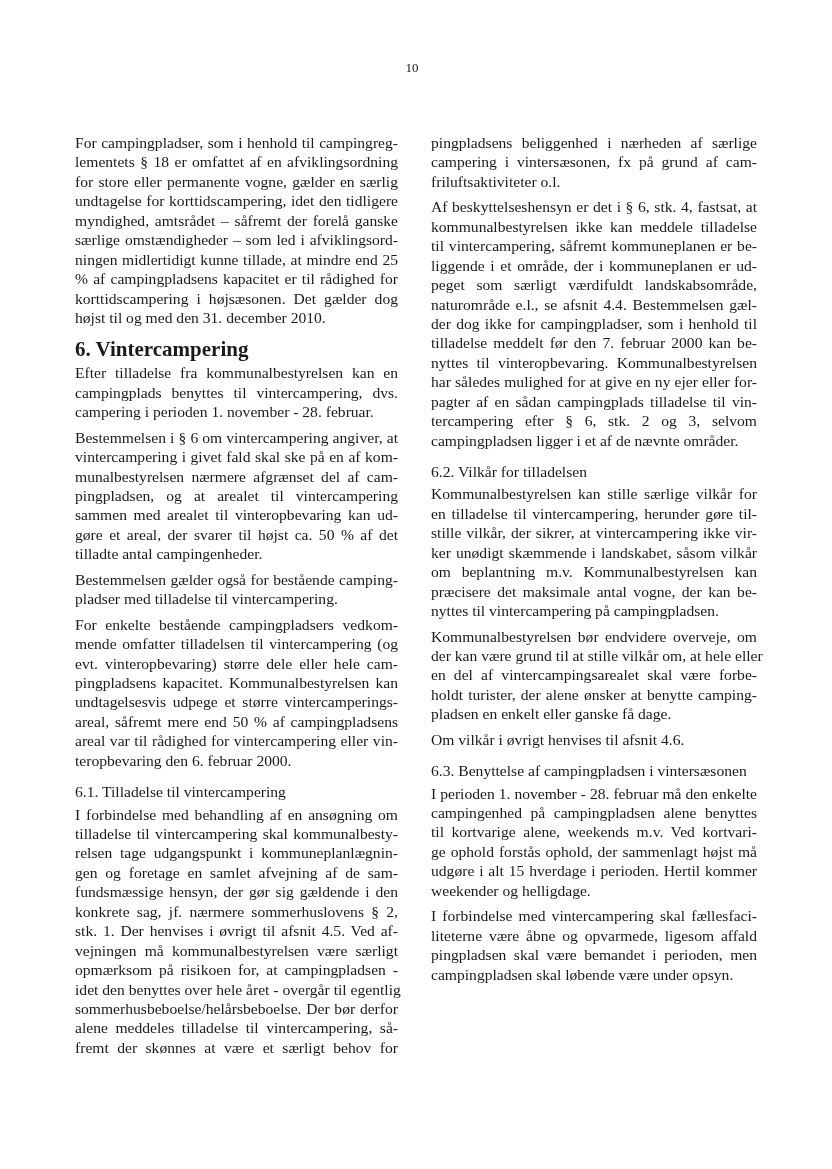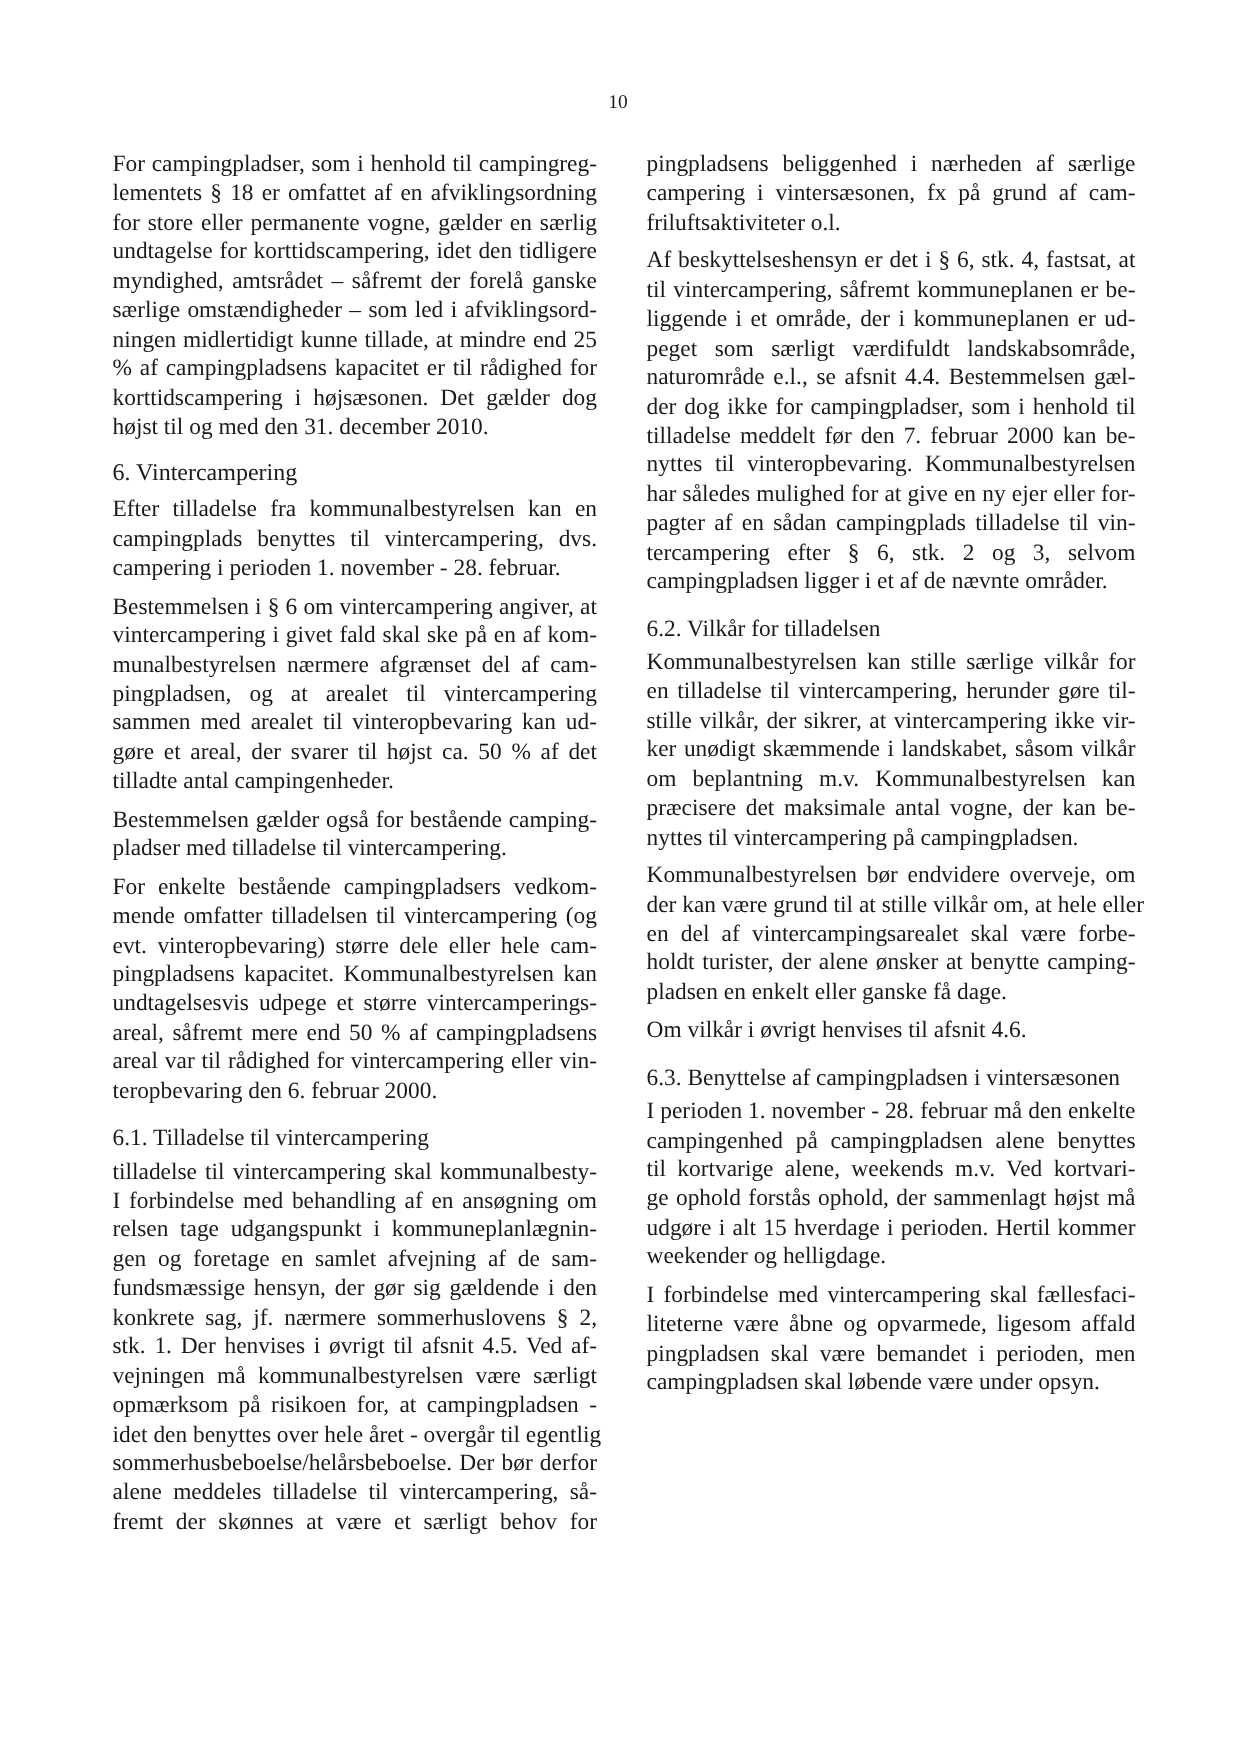--- a/index.html
+++ b/index.html
@@ -13,38 +13,38 @@
   }
   .page-number {
     position: absolute;
     top: 60px; left: 0; width: 824px;
     text-align: center;
     font-size: 13px;
     line-height: 16px;
   }
   .column {
     position: absolute;
-    top: 100px;
+    top: 133px;
   }
   .col-left { left: 75px; width: 323px; }
   .col-right { left: 431px; width: 326px; }
   .para { margin: 0 0 6px 0; }
   .line {
     display: block;
     font-size: 15.6px;
     line-height: 19.45px;
     height: 19.45px;
     white-space: nowrap;
     text-align: justify;
     text-align-last: justify;
   }
   .line.last { text-align-last: left; }
   .heading {
-    font-size: 16px;
-    font-weight: normal;
+    font-size: 21px;
+    font-weight: bold;
     line-height: 20px;
     margin: 12px 0 4px 0;
   }
   .subheading {
     font-size: 15.6px;
     line-height: 19.45px;
     margin: 12px 0 3px 0;
   }
 </style>
 </head>
@@ -89,22 +89,22 @@
       <span class="line">mende omfatter tilladelsen til vintercampering (og</span>
       <span class="line">evt. vinteropbevaring) større dele eller hele cam-</span>
       <span class="line">pingpladsens kapacitet. Kommunalbestyrelsen kan</span>
       <span class="line">undtagelsesvis udpege et større vintercamperings-</span>
       <span class="line">areal, såfremt mere end 50 % af campingpladsens</span>
       <span class="line">areal var til rådighed for vintercampering eller vin-</span>
       <span class="line last">teropbevaring den 6. februar 2000.</span>
     </div>
     <div class="subheading">6.1. Tilladelse til vintercampering</div>
     <div class="para">
+      <span class="line">I forbindelse med behandling af en ansøgning om</span>
       <span class="line">tilladelse til vintercampering skal kommunalbesty-</span>
-      <span class="line">I forbindelse med behandling af en ansøgning om</span>
       <span class="line">relsen tage udgangspunkt i kommuneplanlægnin-</span>
       <span class="line">gen og foretage en samlet afvejning af de sam-</span>
       <span class="line">fundsmæssige hensyn, der gør sig gældende i den</span>
       <span class="line">konkrete sag, jf. nærmere sommerhuslovens § 2,</span>
       <span class="line">stk. 1. Der henvises i øvrigt til afsnit 4.5. Ved af-</span>
       <span class="line">vejningen må kommunalbestyrelsen være særligt</span>
       <span class="line">opmærksom på risikoen for, at campingpladsen -</span>
       <span class="line">idet den benyttes over hele året - overgår til egentlig</span>
       <span class="line">sommerhusbeboelse/helårsbeboelse. Der bør derfor</span>
       <span class="line">alene meddeles tilladelse til vintercampering, så-</span>
@@ -112,20 +112,21 @@
     </div>
   </div>
 <div class="column col-right" id="col-right">
     <div class="para">
       <span class="line">pingpladsens beliggenhed i nærheden af særlige</span>
       <span class="line">campering i vintersæsonen, fx på grund af cam-</span>
       <span class="line last">friluftsaktiviteter o.l.</span>
     </div>
     <div class="para">
       <span class="line">Af beskyttelseshensyn er det i § 6, stk. 4, fastsat, at</span>
+      <span class="line">kommunalbestyrelsen ikke kan meddele tilladelse</span>
       <span class="line">til vintercampering, såfremt kommuneplanen er be-</span>
       <span class="line">liggende i et område, der i kommuneplanen er ud-</span>
       <span class="line">peget som særligt værdifuldt landskabsområde,</span>
       <span class="line">naturområde e.l., se afsnit 4.4. Bestemmelsen gæl-</span>
       <span class="line">der dog ikke for campingpladser, som i henhold til</span>
       <span class="line">tilladelse meddelt før den 7. februar 2000 kan be-</span>
       <span class="line">nyttes til vinteropbevaring. Kommunalbestyrelsen</span>
       <span class="line">har således mulighed for at give en ny ejer eller for-</span>
       <span class="line">pagter af en sådan campingplads tilladelse til vin-</span>
       <span class="line">tercampering efter § 6, stk. 2 og 3, selvom</span>

